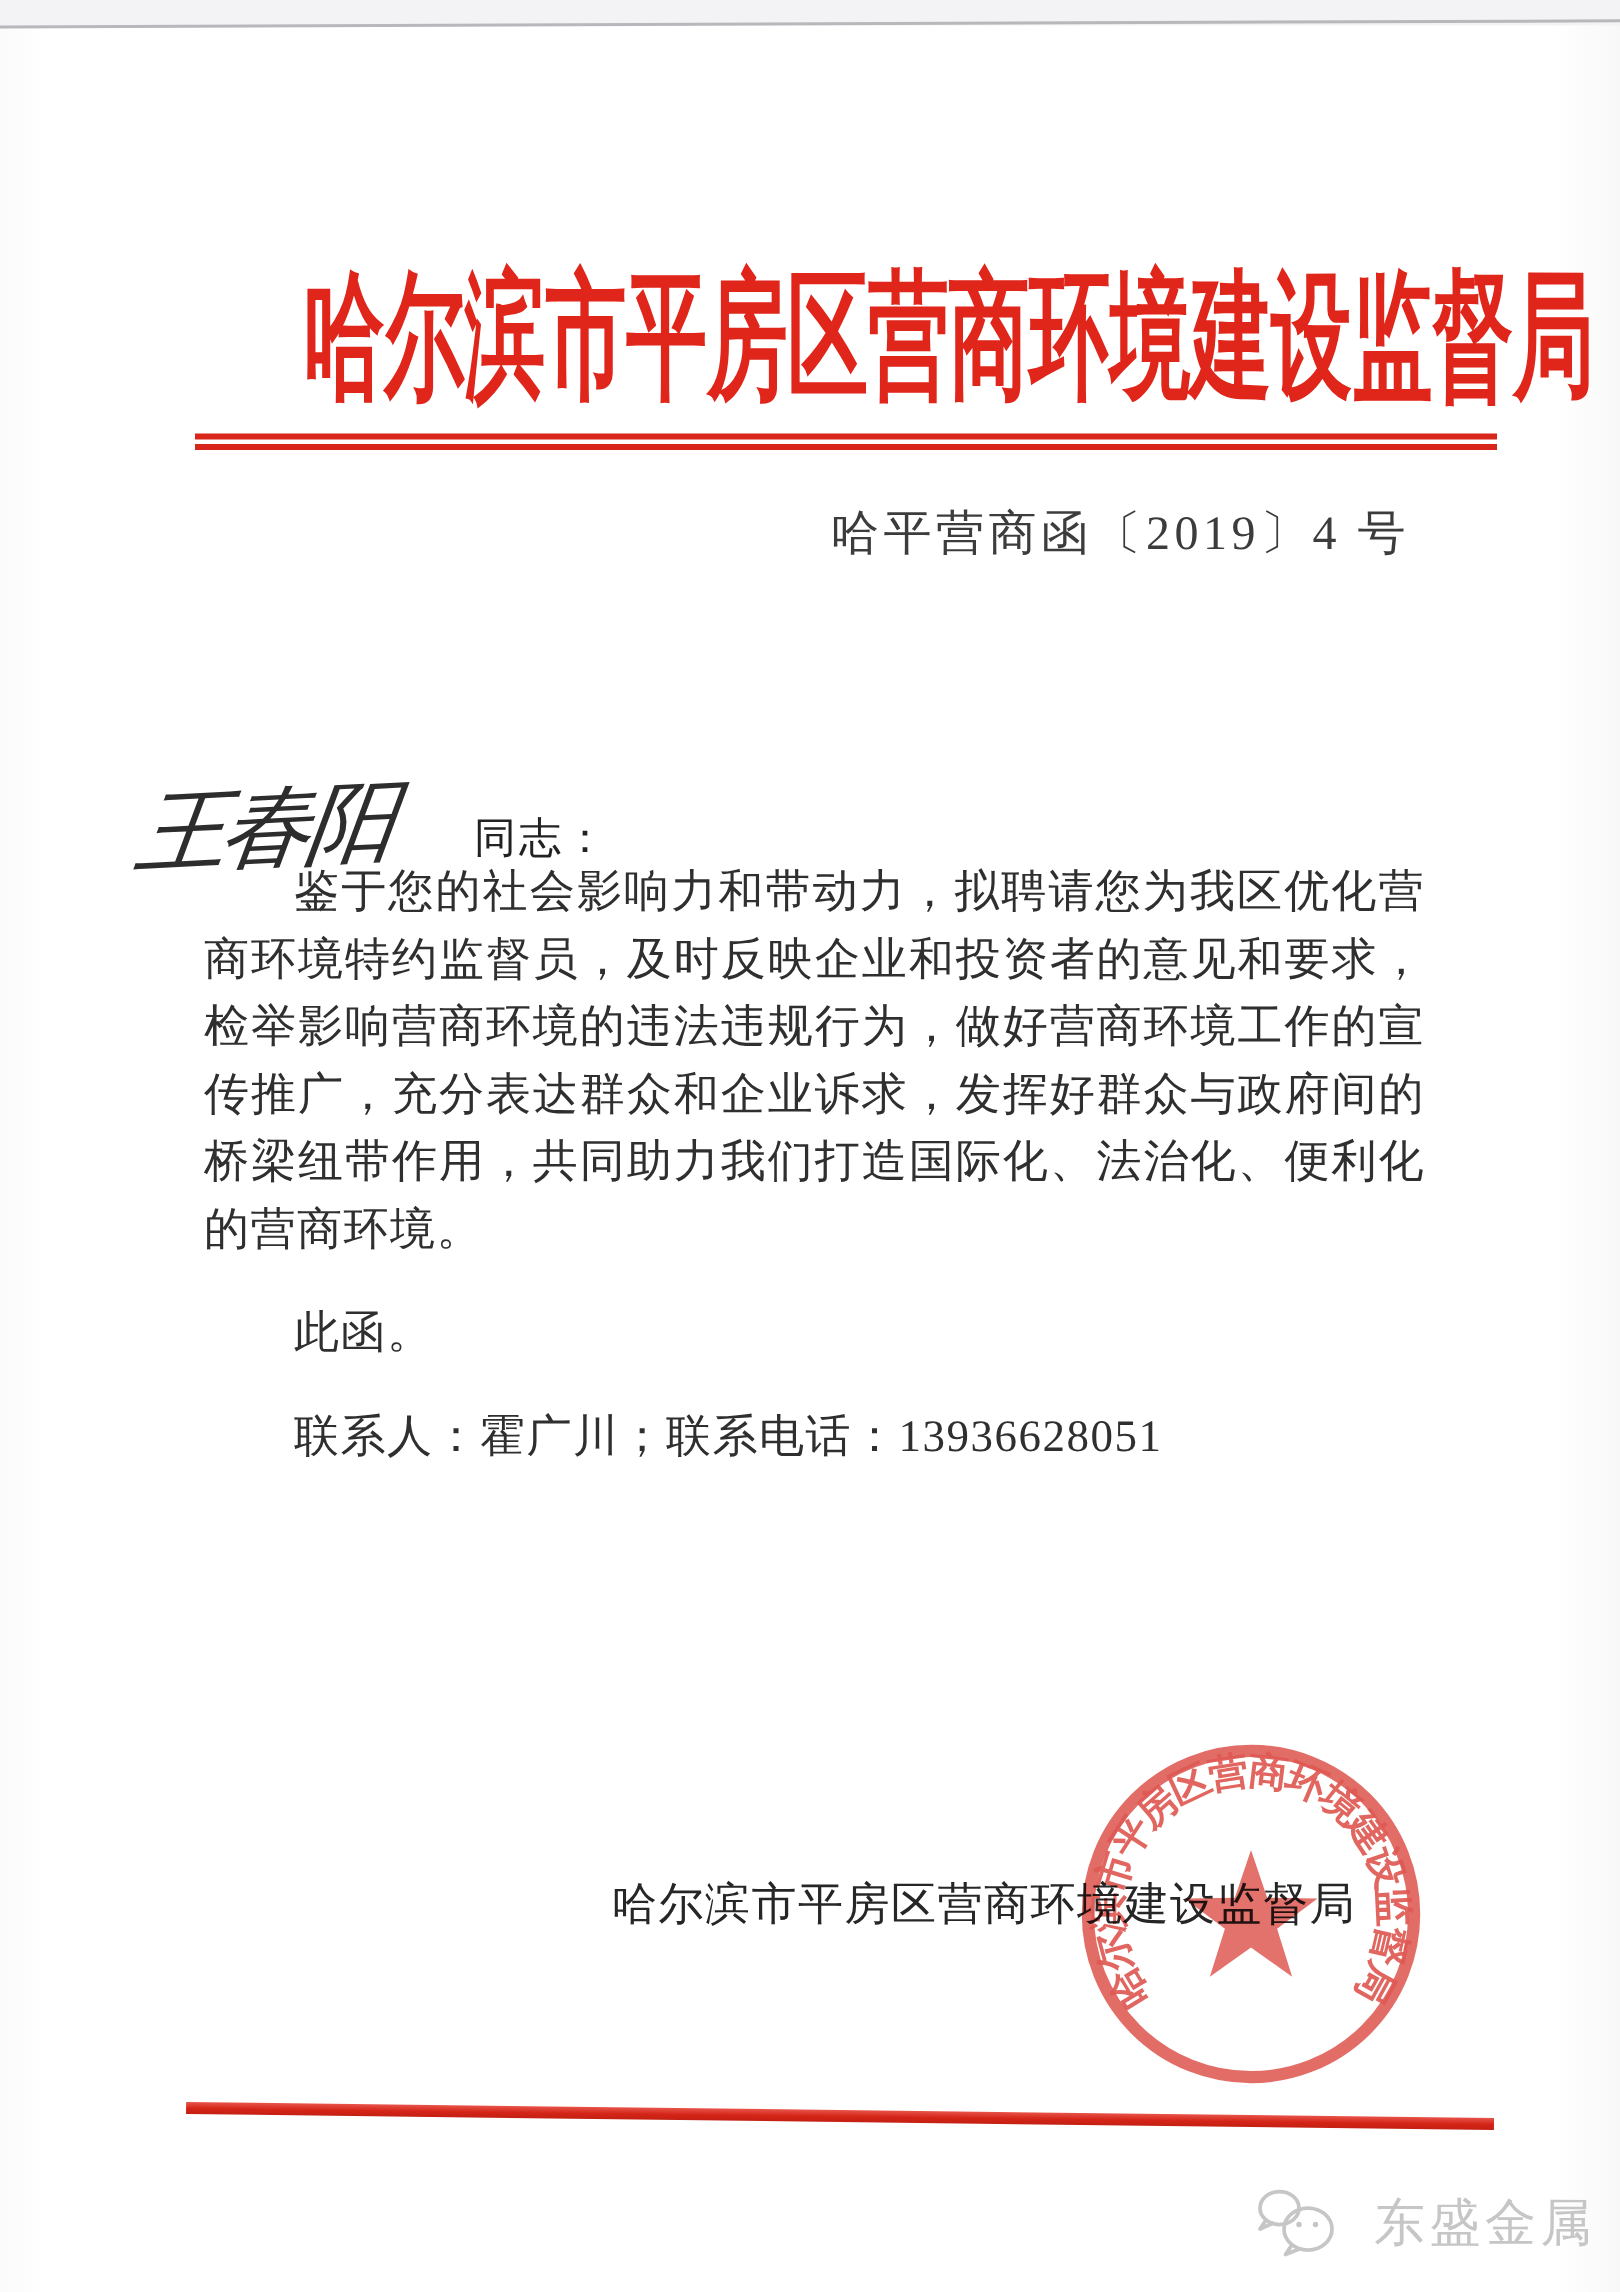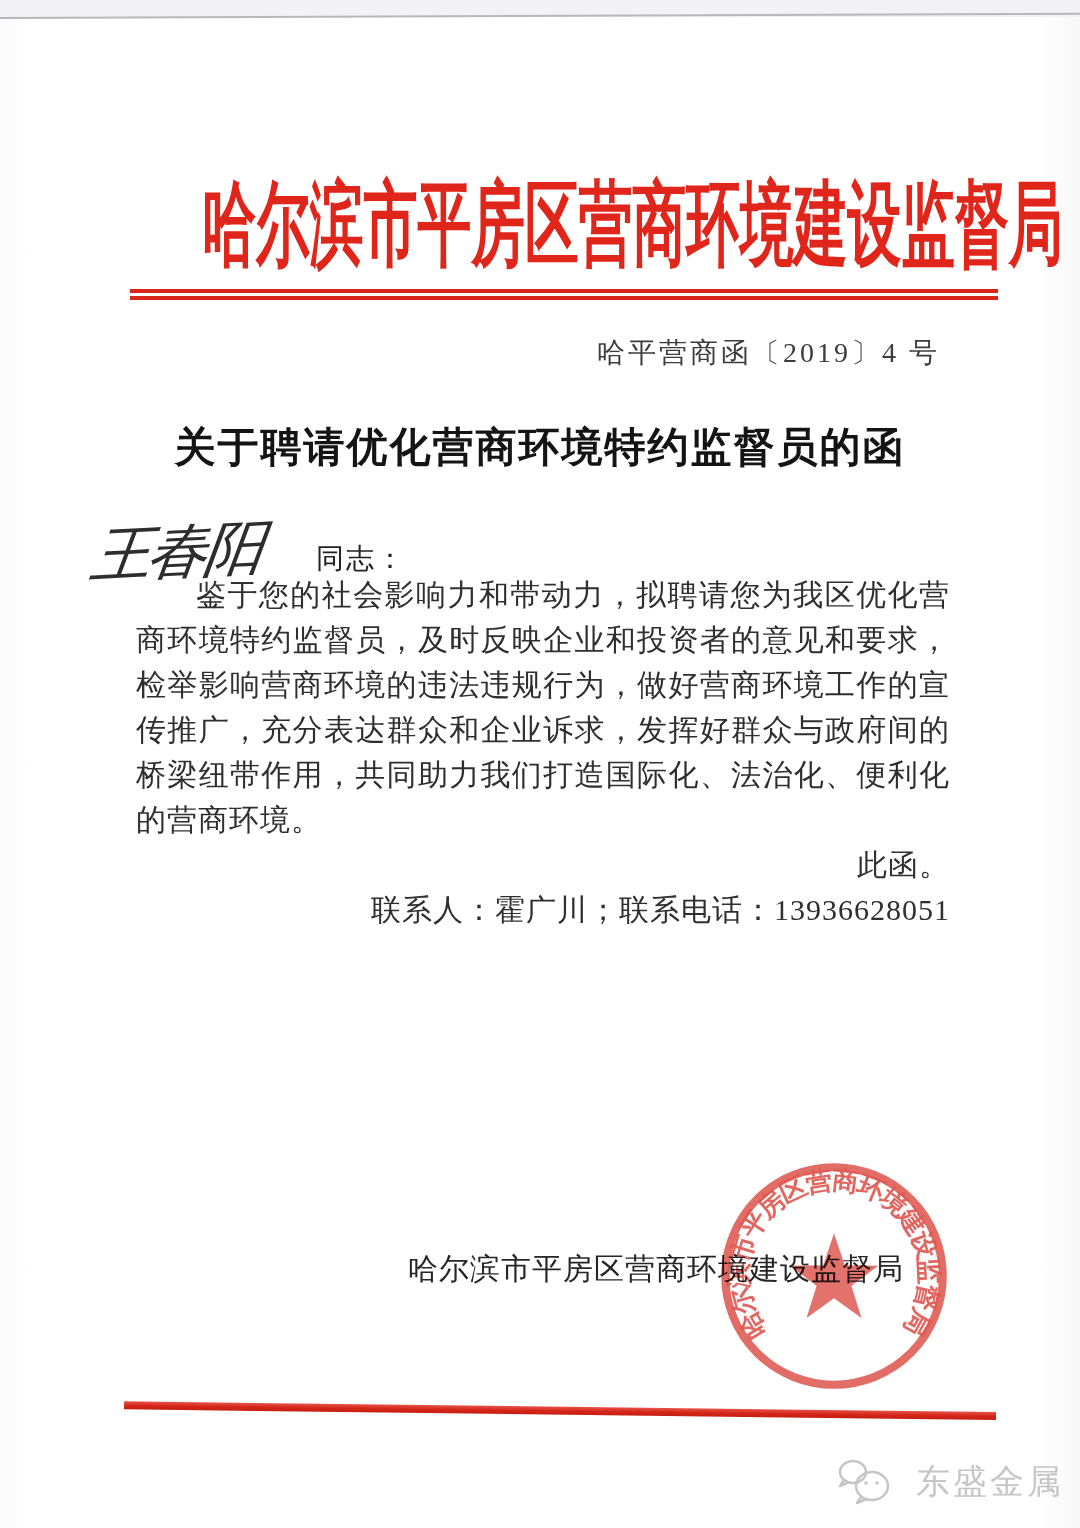--- a/index.html
+++ b/index.html
@@ -33,21 +33,21 @@
     letter-spacing:0px;
   }
   .header-rule{
     position:absolute;left:130px;top:289px;width:868px;height:3px;
     background:#fff;
     border-top:4px solid #d8261b;
     border-bottom:4px solid #d8261b;
   }
   .doc-number{
     position:absolute;top:334px;right:140px;
-    font-size:28px;color:#3c3c3c;letter-spacing:3px;
+    font-size:32px;color:#3c3c3c;letter-spacing:3px;
   }
   .doc-title{
     position:absolute;top:420px;left:0;width:1080px;text-align:center;
     font-size:41px;font-weight:bold;color:#141414;letter-spacing:2px;
   }
   .salutation-name{
     position:absolute;left:92px;top:512px;
     font-size:60px;color:#2d2d2d;
     font-style:italic;font-weight:500;
     transform:skewX(-10deg) rotate(-3deg);
@@ -59,21 +59,21 @@
     font-size:28px;color:#222;letter-spacing:2px;
   }
   .body-block{
     position:absolute;left:136px;top:572px;width:814px;
   }
   .body-block p{
     margin:0;font-size:30px;line-height:45px;
     color:#2f2f2f;text-align:justify;text-indent:2em;
     letter-spacing:1px;
   }
-  .body-block p.plain{text-align:right;}
+  .body-block p.plain{text-align:left;margin-top:24px;}
   .signature{
     position:absolute;top:1249px;right:176px;
     font-size:30px;color:#262626;letter-spacing:1px;
   }
   .sign-date{
     position:absolute;top:1296px;right:188px;
     font-size:30px;color:#262626;letter-spacing:2px;
   }
   .stamp{
     position:absolute;left:710px;top:1152px;width:248px;height:248px;
@@ -103,21 +103,20 @@
 
   <div class="scan-top-area"></div>
   <div class="scan-top-edge"></div>
 
   <div class="header-title">哈尔滨市平房区营商环境建设监督局</div>
 
   <div class="header-rule"></div>
 
   <div class="doc-number">哈平营商函〔2019〕4 号</div>
 
-  <div class="doc-title">关于聘请优化营商环境特约监督员的函</div>
 
   <div class="salutation-name">王春阳</div>
   <div class="salutation-suffix">同志：</div>
 
   <div class="body-block">
     <p>鉴于您的社会影响力和带动力，拟聘请您为我区优化营商环境特约监督员，及时反映企业和投资者的意见和要求，检举影响营商环境的违法违规行为，做好营商环境工作的宣传推广，充分表达群众和企业诉求，发挥好群众与政府间的桥梁纽带作用，共同助力我们打造国际化、法治化、便利化的营商环境。</p>
     <p class="plain">此函。</p>
     <p class="plain">联系人：霍广川；联系电话：13936628051</p>
   </div>
 

